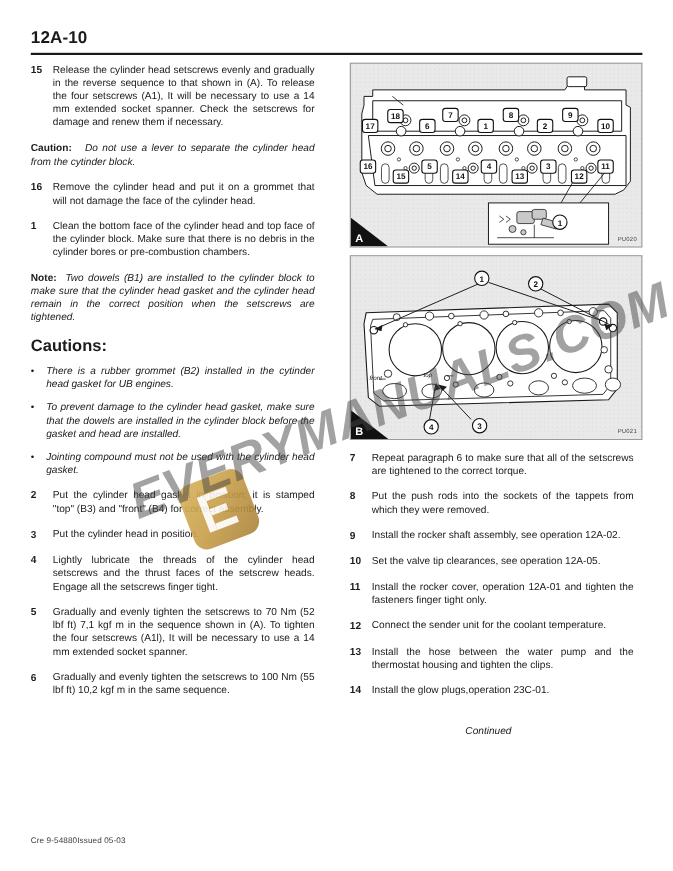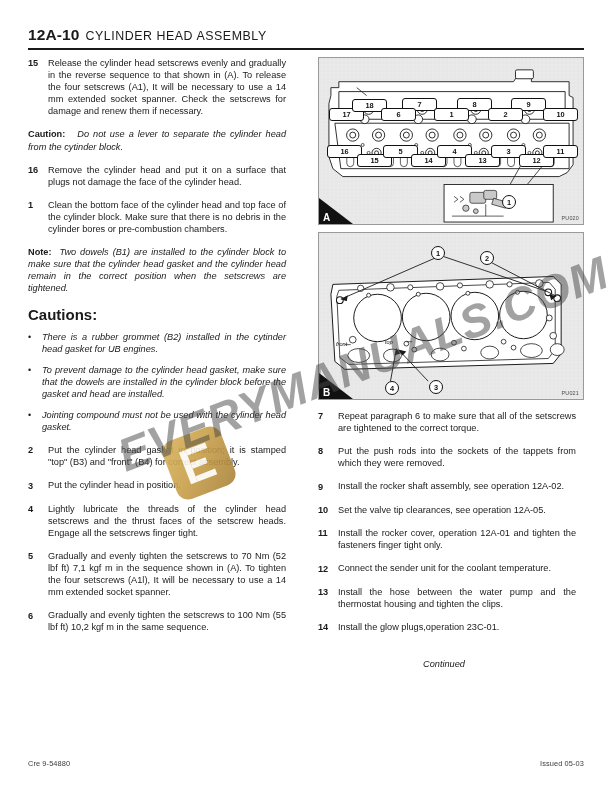--- a/index.html
+++ b/index.html
@@ -36,21 +36,21 @@
   .cautions-head{font-size:15px;font-weight:bold;margin:0 0 8px 0;}
 
   .bullets{margin:0 0 11px 0;padding:0;list-style:none;}
   .bullets li{display:flex;margin-bottom:9px;font-size:9.2px;line-height:12.1px;}
   .bul-dot{flex:0 0 14px;font-size:9px;line-height:12.1px;}
   .bul-txt{flex:1;font-style:italic;text-align:justify;}
 
   .continued{font-size:9.2px;font-style:italic;text-align:center;margin-top:26px;padding-right:6px;}
 
   
-  .footer{position:absolute;left:28px;top:759px;width:556px;display:flex;justify-content:space-between;
+  .footer{position:absolute;left:28px;top:759px;width:556px;display:flex;
           font-size:7.4px;color:#3a3a3a;letter-spacing:.1px;}
 
   
   .figure{position:absolute;left:318px;width:266px;background:#e9e9e9;
           border:1px solid #9a9a9a;box-sizing:border-box;overflow:hidden;}
   #fig-a{top:57px;height:168px;}
   #fig-b{top:232px;height:168px;}
   .fig-inner{position:absolute;inset:0;}
   .fig-svg{position:absolute;left:0;top:0;width:100%;height:100%;}
 
@@ -59,21 +59,21 @@
   .fig-flag .tri{position:absolute;left:0;bottom:0;width:0;height:0;
         border-left:34px solid #111;border-top:26px solid transparent;}
   .fig-flag .ltr{position:absolute;left:4px;bottom:1px;color:#fff;font-size:10px;font-weight:bold;}
 
   .fig-ref{position:absolute;right:4px;bottom:3px;font-size:5.4px;color:#4a4a4a;letter-spacing:.2px;}
 
   
   .callout{position:absolute;background:#fff;border:1.1px solid #111;
            font-size:7.4px;font-weight:bold;color:#111;
            display:flex;align-items:center;justify-content:center;
-           width:35px;height:12.5px;box-sizing:border-box;}
+           width:15px;height:12.5px;box-sizing:border-box;}
   .callout.round{border-radius:50%;width:14px;height:14px;}
   .callout.hex{border-radius:3px;}
 
   .fig-label{position:absolute;font-size:5.6px;font-style:italic;color:#111;}
 
   
   .wm{position:absolute;left:0;top:0;width:612px;height:792px;pointer-events:none;}
   .wm-text{position:absolute;left:120px;top:430px;transform:rotate(-21deg);transform-origin:left center;
            font-size:46px;font-weight:bold;font-style:italic;letter-spacing:1px;
            color:rgba(70,70,70,.50);white-space:nowrap;}
@@ -88,40 +88,39 @@
   .wm-logo .b4{left:23px;top:42px;width:21px;height:6px;}
 </style>
 </head>
 <body>
 
 <div class="page">
 
   <div class="header">
     <div class="header-line">
       <span class="h-code">12A-10</span>
-      <span class="h-title">CYLINDER HEAD ASSEMBLY</span>
     </div>
   </div>
   <div class="header-rule"></div>
 
   <div class="col col-left">
 
     <div class="step">
       <div class="step-num">15</div>
       <div class="step-body">Release the cylinder head setscrews evenly and gradually in the reverse sequence to that shown in (A). To release the four setscrews (A1), It will be necessary to use a 14 mm extended socket spanner. Check the setscrews for damage and renew them if necessary.</div>
     </div>
 
     <div class="para">
       <span class="lead">Caution:</span>
       <span class="it">&nbsp; </span><span class="it">Do not use a lever to separate the cylinder head from the cytinder block.</span>
     </div>
 
     <div class="step">
       <div class="step-num">16</div>
-      <div class="step-body">Remove the cylinder head and put it on a surface that plugs not damage the face of the cylinder head.</div>
+      <div class="step-body">Remove the cylinder head and put it on a grommet that will not damage the face of the cylinder head.</div>
     </div>
 
 
     <div class="step">
       <div class="step-num">1</div>
       <div class="step-body">Clean the bottom face of the cylinder head and top face of the cylinder block. Make sure that there is no debris in the cylinder bores or pre-combustion chambers.</div>
     </div>
 
     <div class="para">
       <span class="lead">Note:</span>

